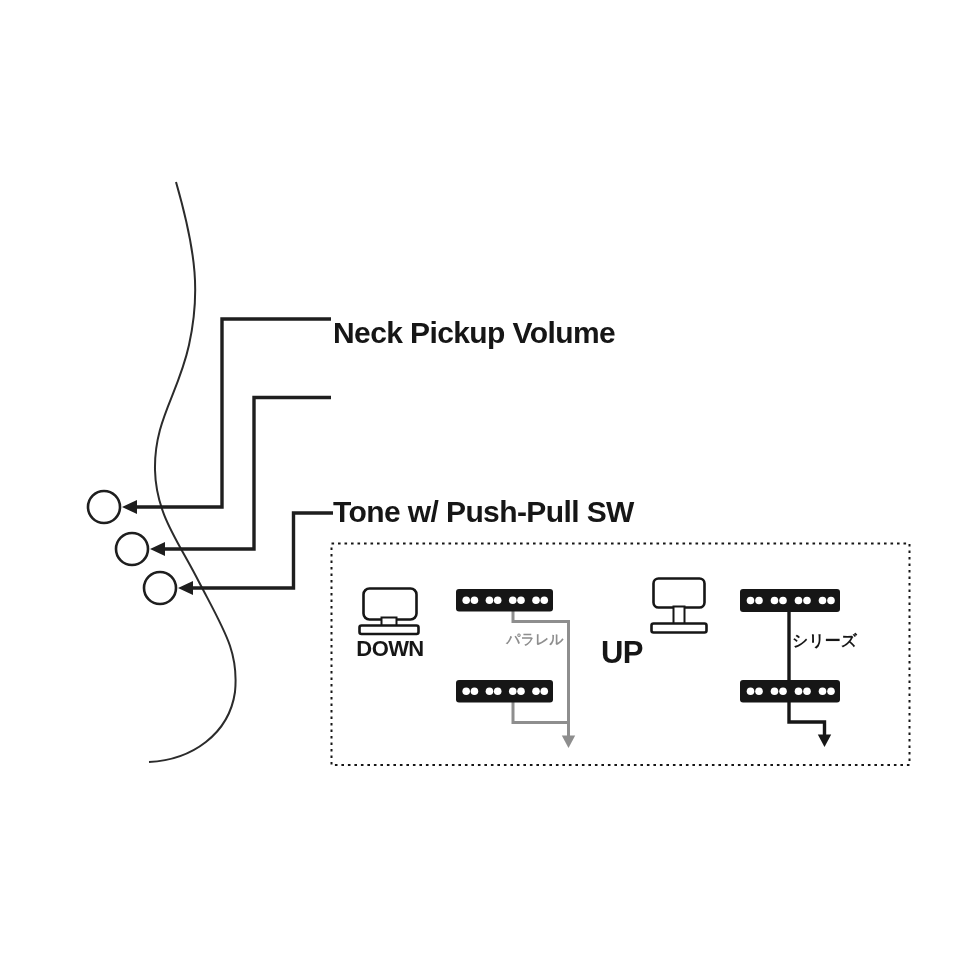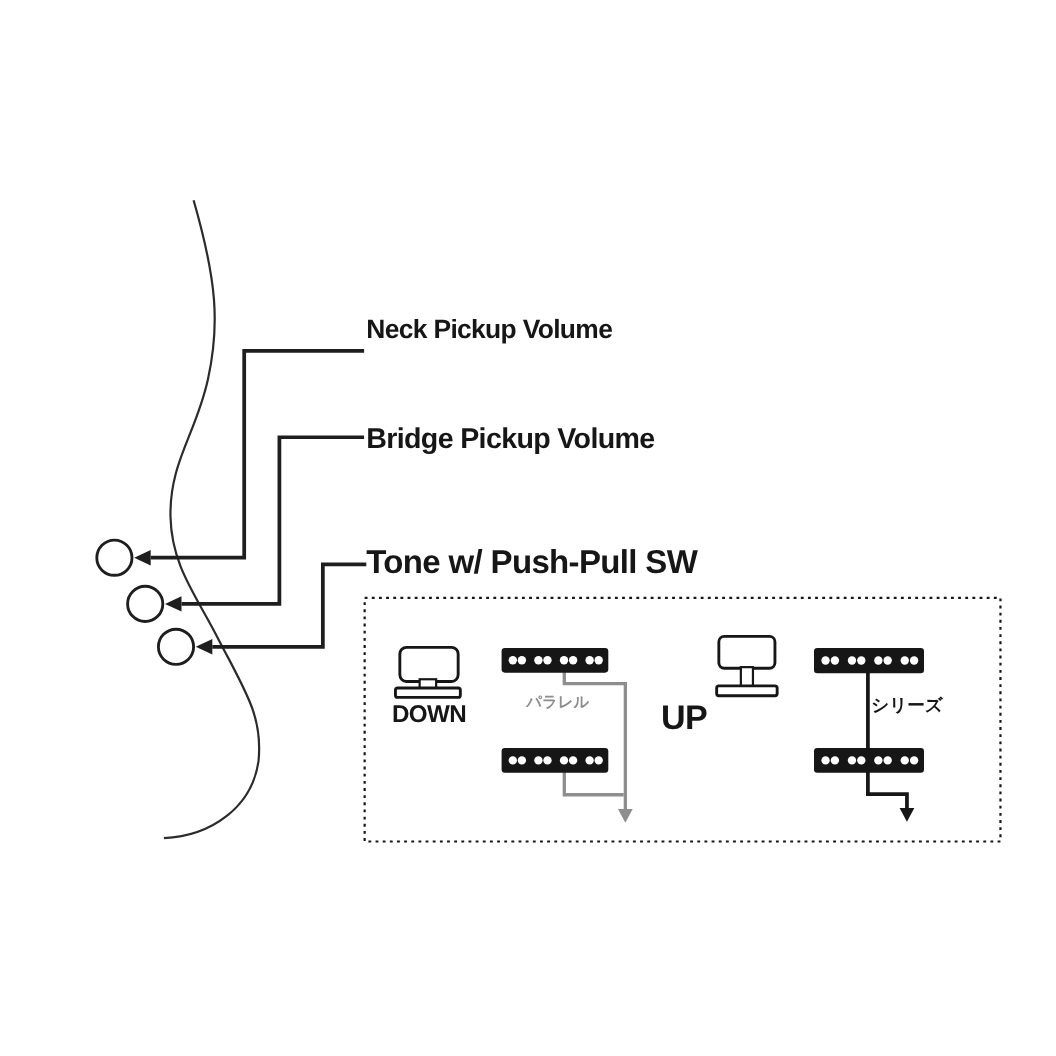--- a/index.html
+++ b/index.html
@@ -7,47 +7,46 @@
     position:relative; width:960px; height:960px; background:#ffffff;
     font-family:"Liberation Sans", sans-serif; overflow:hidden;
   }
   .layer { position:absolute; left:0; top:0; width:960px; height:960px; }
   .layer.z1 { z-index:1; }
   .layer.z3 { z-index:3; pointer-events:none; }
   .label {
     position:absolute; z-index:2; font-weight:bold; color:#161616;
     white-space:nowrap; letter-spacing:-0.6px; line-height:1;
   }
-  .label.neck   { left:333px; top:288px; font-size:24px; }
+  .label.neck   { left:333px; top:318px; font-size:30px; }
   .label.bridge { left:333px; top:385px; font-size:26px; }
   .label.tone {
     left:326px; top:492px; font-size:30px; line-height:28px;
     background:#ffffff; padding:6px 12px 8px 7px;
   }
   .label.tone .line2 { margin-left:-4px; }
   .label.down { left:350px; top:638px; width:80px; text-align:center; font-size:22px; }
   .label.up   { left:601px; top:637px; width:80px; text-align:left; font-size:31px; }
   .label.jp {
     font-family:"DejaVu Sans", sans-serif; letter-spacing:0;
     font-weight:bold;
   }
-  .label.parallel { left:476px; top:632px; width:62px; text-align:center; font-size:14px; color:#8e8e8e; }
+  .label.parallel { left:504px; top:632px; width:62px; text-align:center; font-size:14px; color:#8e8e8e; }
   .label.series   { left:792px; top:633px; width:62px; text-align:center; font-size:16px; color:#161616; }
 </style>
 </head>
 <body>
 
 <div class="canvas">
 
   <svg class="layer z1" viewBox="0 0 960 960">
     <rect x="331.5" y="543.5" width="578" height="221.5" fill="none" stroke="#161616" stroke-width="2" stroke-dasharray="2.6 3.9"></rect>
   </svg>
 
   <div class="label neck">Neck Pickup Volume</div>
-  <div class="label bridge">Bridge Pickup Volume</div>
   <div class="label tone">
     <div class="line1">Tone w/ Push-Pull SW</div>
   </div>
   <div class="label down">DOWN</div>
   <div class="label up">UP</div>
   <div class="label jp parallel">パラレル</div>
   <div class="label jp series">シリーズ</div>
 
   <svg class="layer z3" viewBox="0 0 960 960">
 

